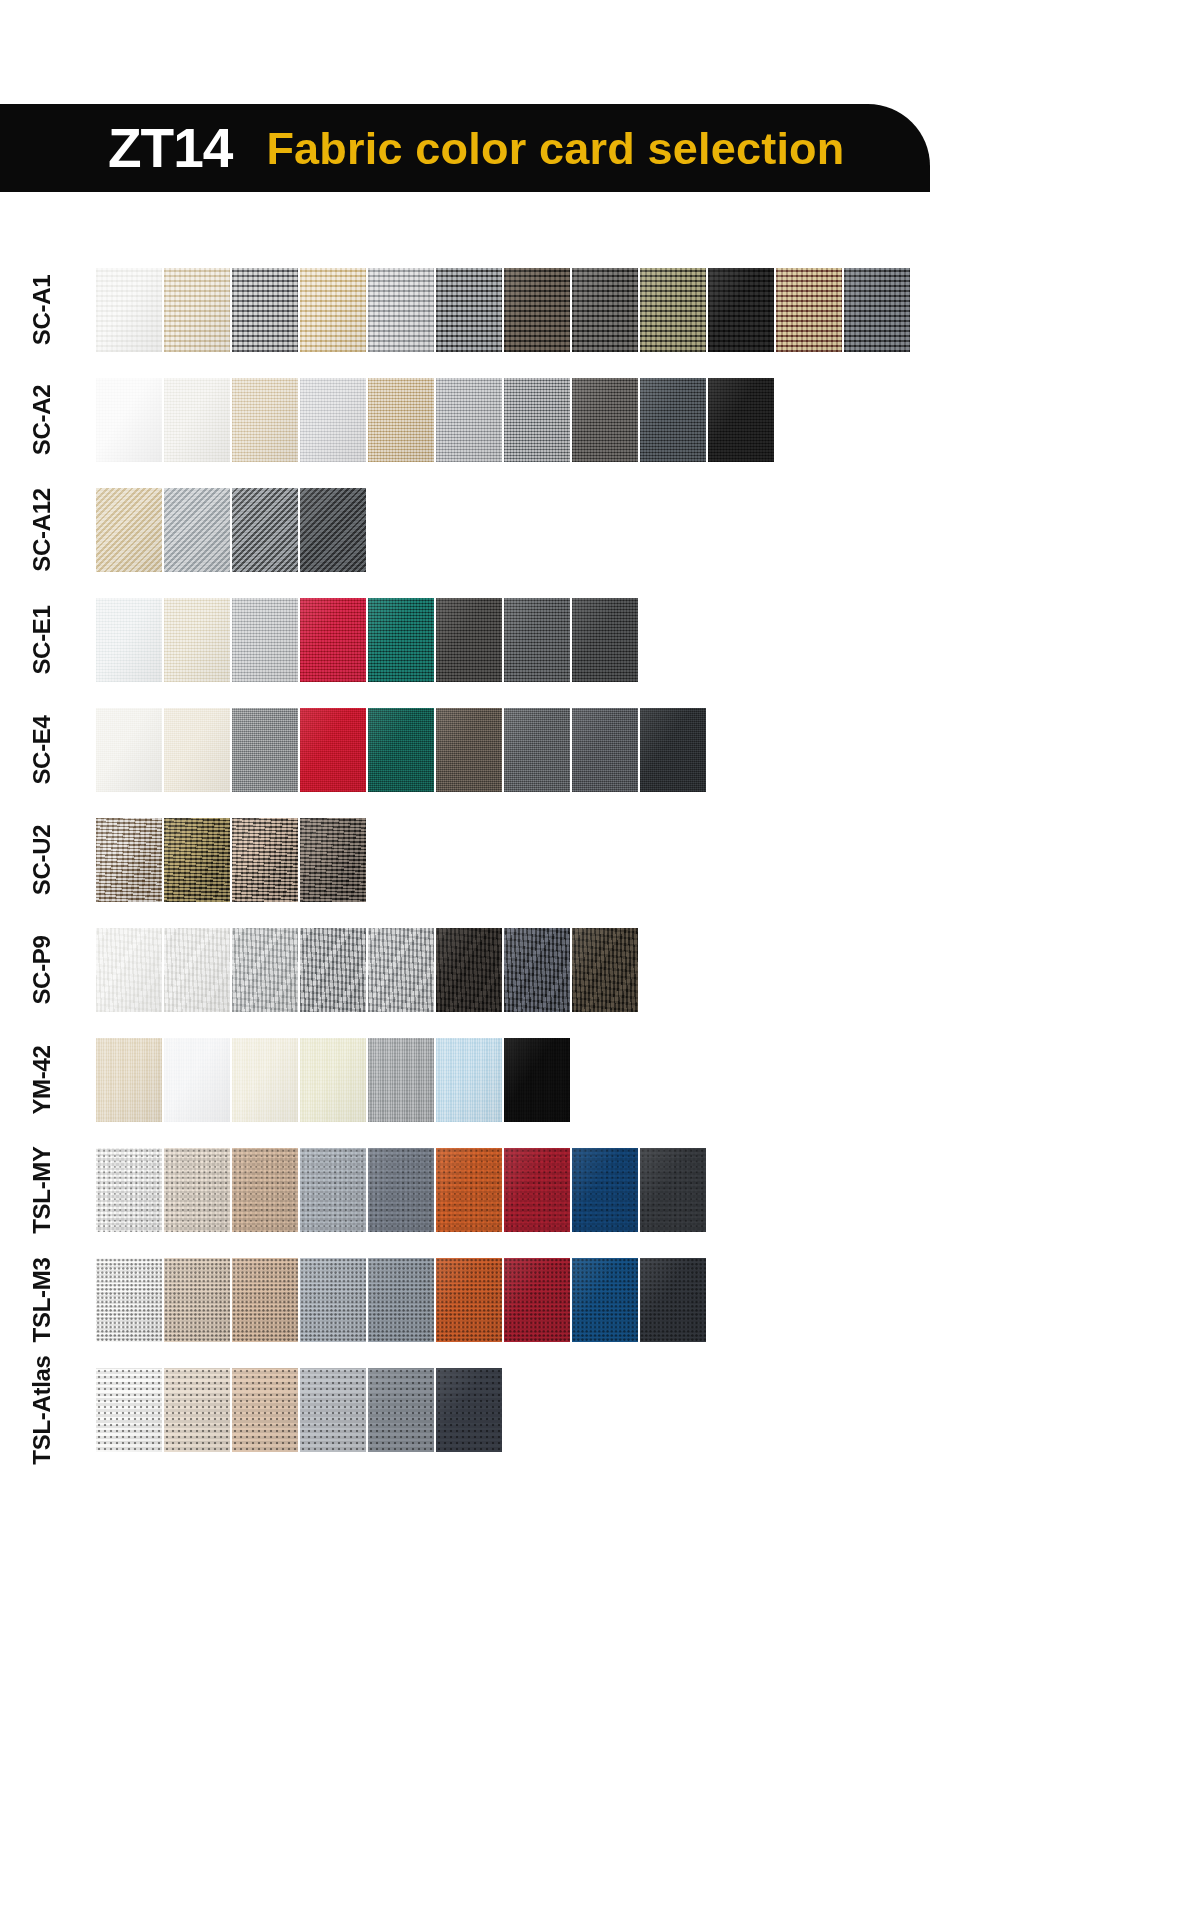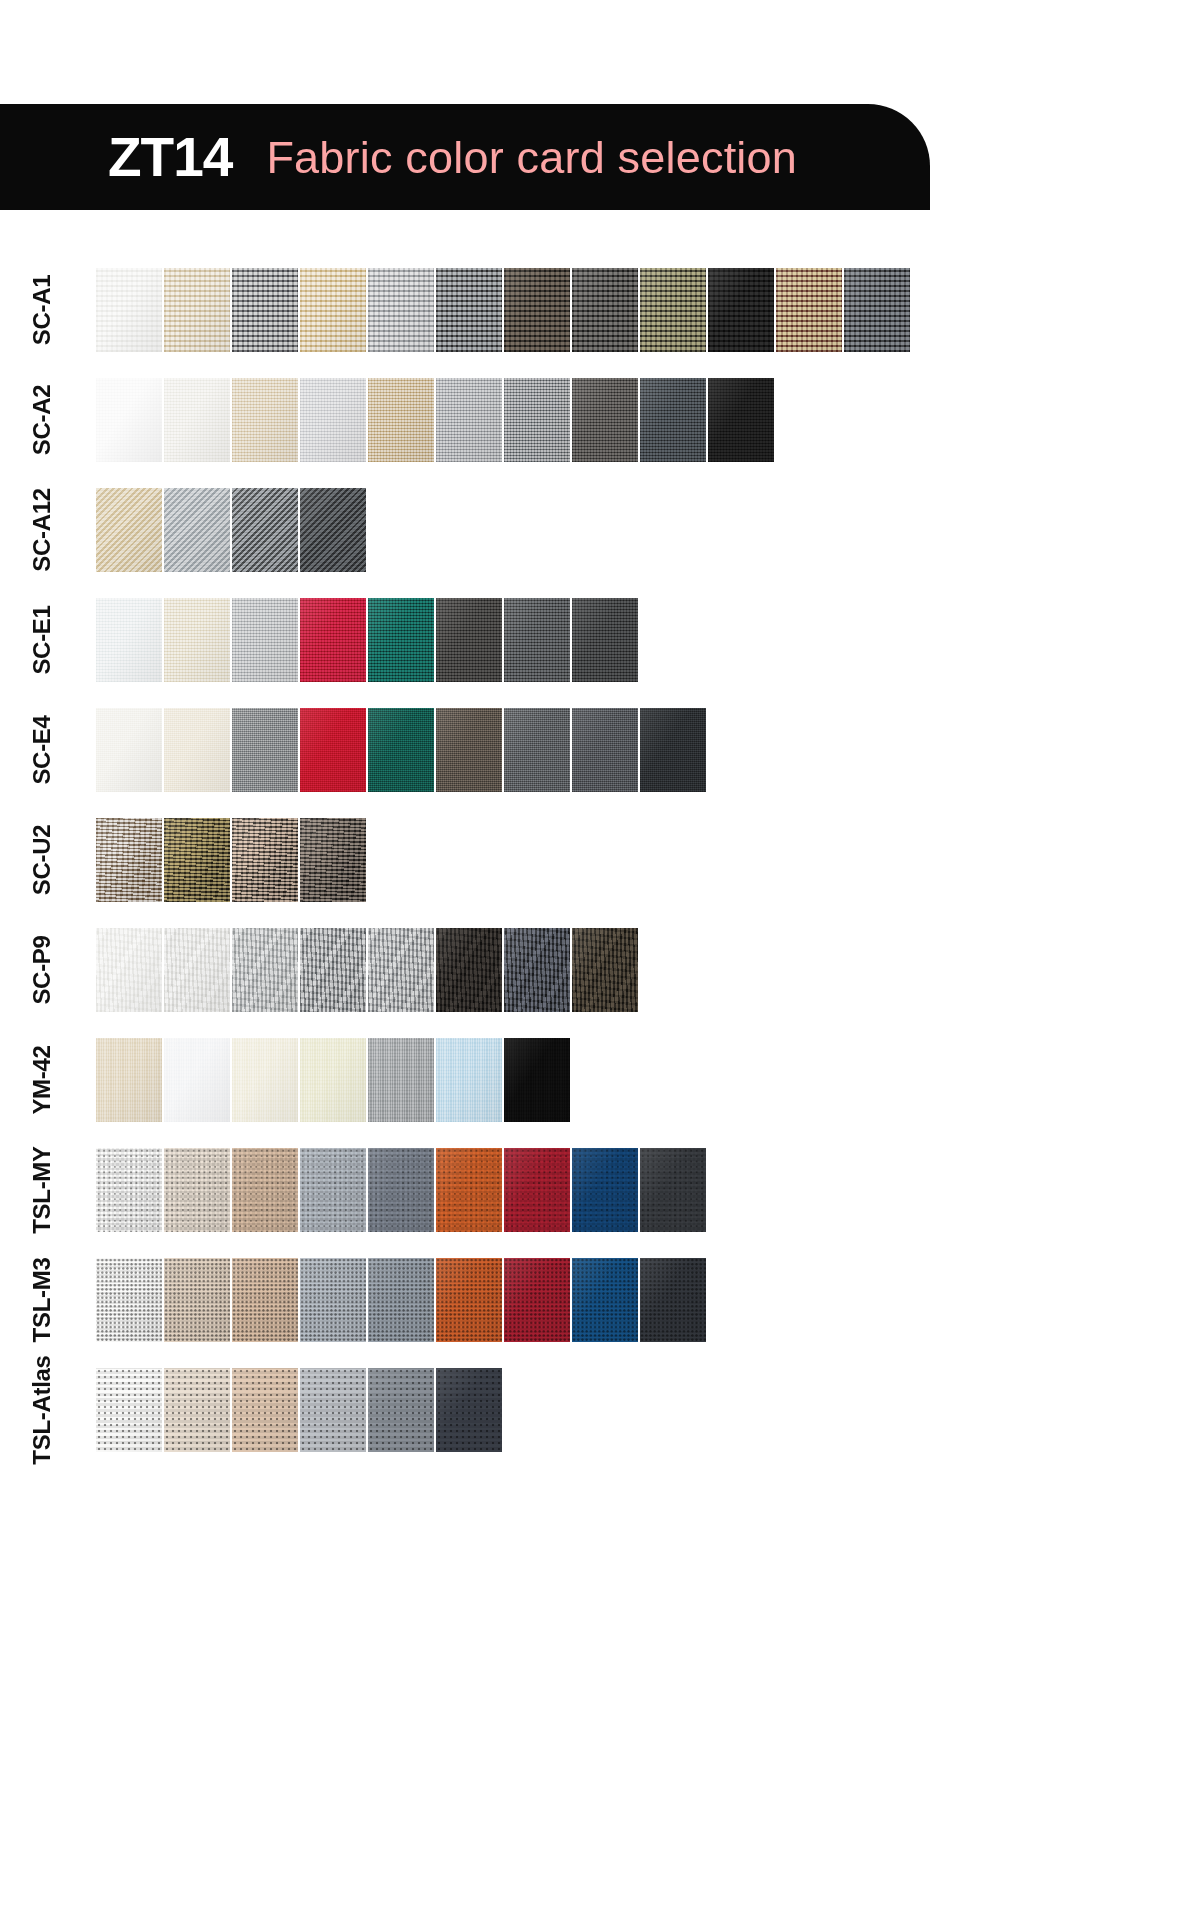--- a/index.html
+++ b/index.html
@@ -14,40 +14,40 @@
     position: relative;
     overflow: hidden;
   }
 
   
   .header-banner {
     position: absolute;
     left: 0;
     top: 104px;
     width: 930px;
-    height: 106px;
+    height: 88px;
     background: #0a0a0a;
     border-top-right-radius: 62px;
     display: flex;
     align-items: center;
     padding-left: 108px;
     box-sizing: border-box;
   }
   .header-code {
     color: #ffffff;
     font-size: 55px;
     font-weight: bold;
     letter-spacing: -1px;
     line-height: 1;
     white-space: nowrap;
   }
   .header-title {
-    color: #fca5a5;
+    color: #eab308;
     font-size: 45px;
-    font-weight: 400;
+    font-weight: 700;
     letter-spacing: 0.2px;
     line-height: 1;
     margin-left: 34px;
     white-space: nowrap;
   }
 
   
   .sheet {
     position: absolute;
     left: 0;

